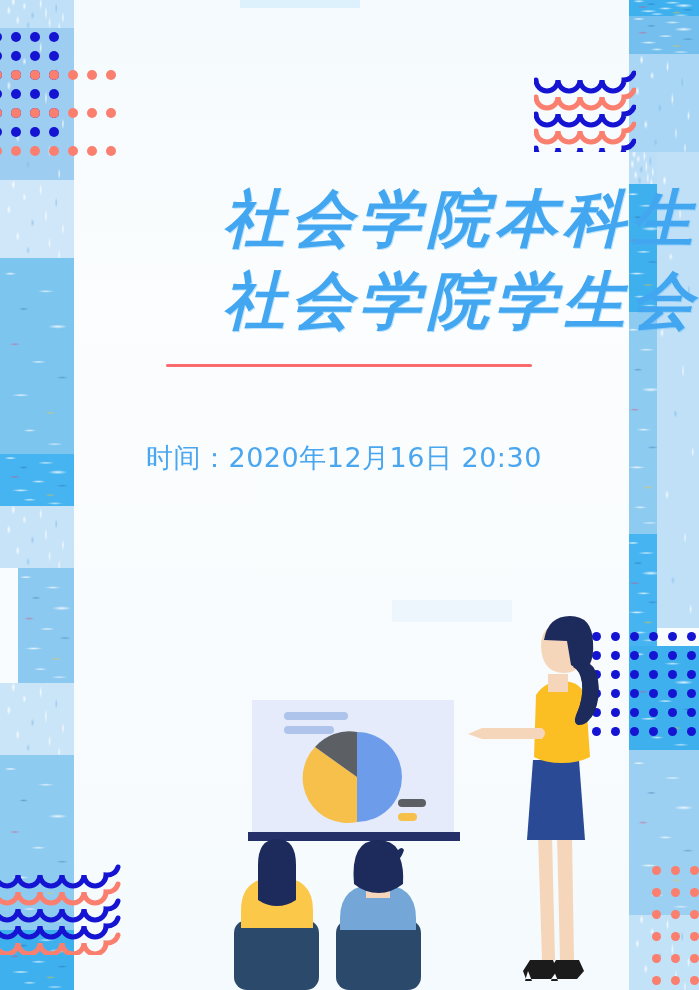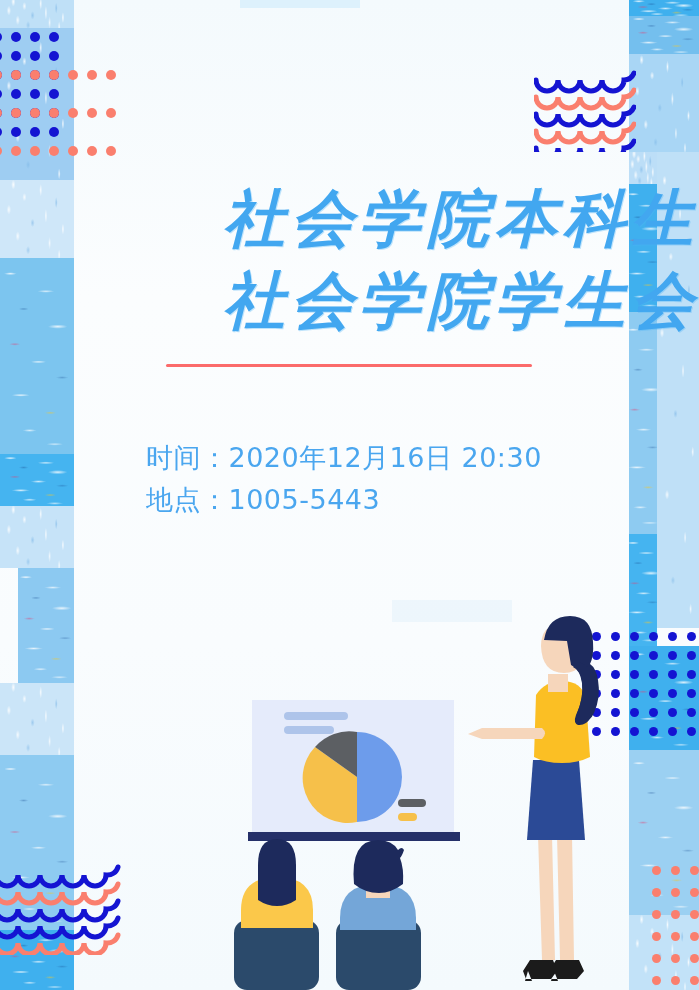--- a/index.html
+++ b/index.html
@@ -284,21 +284,20 @@
   </svg>
 
   <div class="title-block">
     <div class="title-line">社会学院本科生</div>
     <div class="title-line">社会学院学生会</div>
   </div>
   <div class="rule"></div>
 
   <div class="info">
     <div class="info-line">时间：2020年12月16日  20:30</div>
-    <div class="info-line">地点：1005-5443</div>
   </div>
 
   <svg class="scene" width="699" height="390" viewBox="0 0 699 390">
 
     <rect x="252" y="100" width="202" height="132" fill="#e5ebfb"></rect>
 
     <rect x="284" y="112" width="64" height="8" rx="4" fill="#aec4ea"></rect>
     <rect x="284" y="126" width="50" height="8" rx="4" fill="#aec4ea"></rect>
 
     <g>

